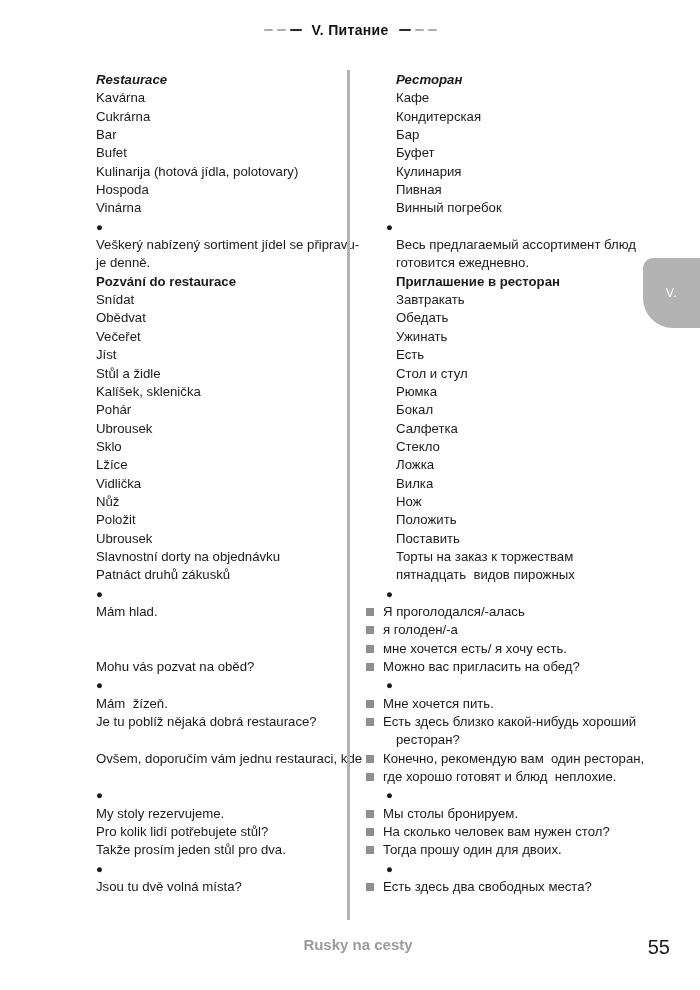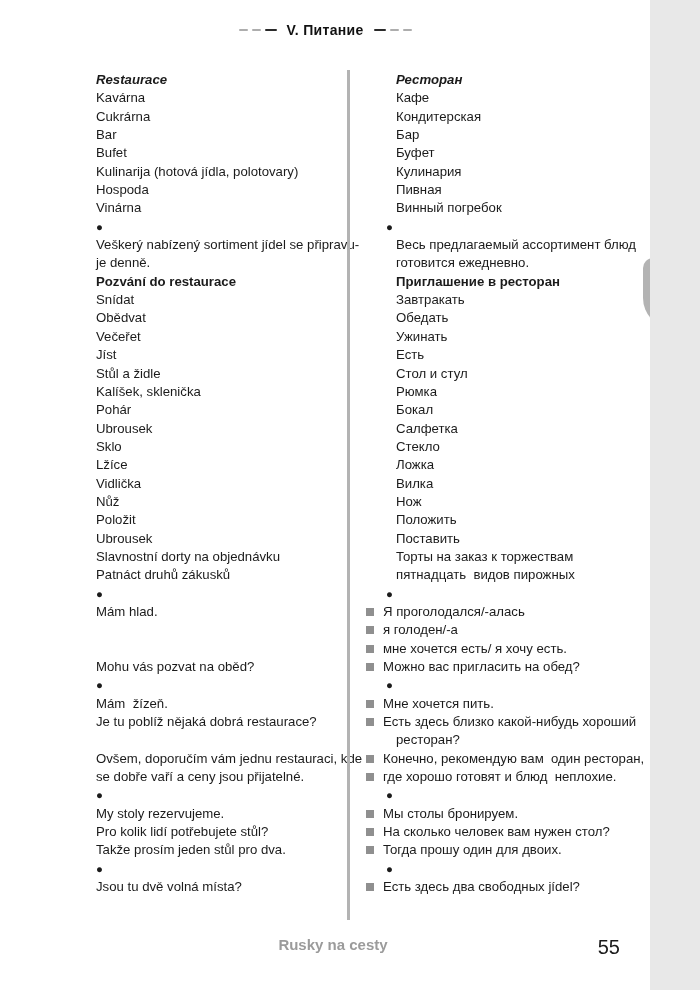--- a/index.html
+++ b/index.html
@@ -1,18 +1,18 @@
 <!DOCTYPE html>
 <html><head>
 <meta charset="utf-8">
 <style>
   html, body { margin:0; padding:0; }
   body { background:#e8e8e8; font-family:"Liberation Sans", sans-serif; }
   .page {
-    position:relative; width:650px; height:990px; background:#ffffff;
+    position:relative; width:700px; height:990px; background:#ffffff;
     overflow:hidden; color:#1b1b1b;
   }
   
   .header {
     position:absolute; top:22px; left:0; width:100%;
     display:flex; justify-content:center; align-items:center; gap:4px;
   }
   .dash { display:inline-block; height:2px; border-radius:1px; }
   .dash.gray { width:9px; background:#adadad; }
   .dash.dark { width:12px; background:#2a2a2a; }
@@ -220,21 +220,20 @@
       </div>
       <div class="row">
         <div class="cz normal"><span class="txt"></span></div>
         <div class="ru normal"><span class="txt">ресторан?</span></div>
       </div>
       <div class="row">
         <div class="cz normal"><span class="txt">Ovšem, doporučím vám jednu restauraci, kde</span></div>
         <div class="ru normal has-sq"><span class="sq"></span><span class="txt">Конечно, рекомендую вам  один ресторан,</span></div>
       </div>
       <div class="row">
-        <div class="cz normal"><span class="txt">se dobře vaří a ceny jsou přijatelné.</span></div>
         <div class="ru normal has-sq"><span class="sq"></span><span class="txt">где хорошо готовят и блюд  неплохие.</span></div>
       </div>
       <div class="row">
         <div class="cz bullet"><span class="txt">●</span></div>
         <div class="ru bullet"><span class="txt">●</span></div>
       </div>
       <div class="row">
         <div class="cz normal"><span class="txt">My stoly rezervujeme.</span></div>
         <div class="ru normal has-sq"><span class="sq"></span><span class="txt">Мы столы бронируем.</span></div>
       </div>
@@ -245,21 +244,21 @@
       <div class="row">
         <div class="cz normal"><span class="txt">Takže prosím jeden stůl pro dva.</span></div>
         <div class="ru normal has-sq"><span class="sq"></span><span class="txt">Тогда прошу один для двоих.</span></div>
       </div>
       <div class="row">
         <div class="cz bullet"><span class="txt">●</span></div>
         <div class="ru bullet"><span class="txt">●</span></div>
       </div>
       <div class="row">
         <div class="cz normal"><span class="txt">Jsou tu dvě volná místa?</span></div>
-        <div class="ru normal has-sq"><span class="sq"></span><span class="txt">Есть здесь два свободных jídel?</span></div>
+        <div class="ru normal has-sq"><span class="sq"></span><span class="txt">Есть здесь два свободных места?</span></div>
       </div>
     </div>
 
   <div class="divider"></div>
 
   <div class="tab">
     <span>V.</span>
   </div>
 
   <div class="footer">

